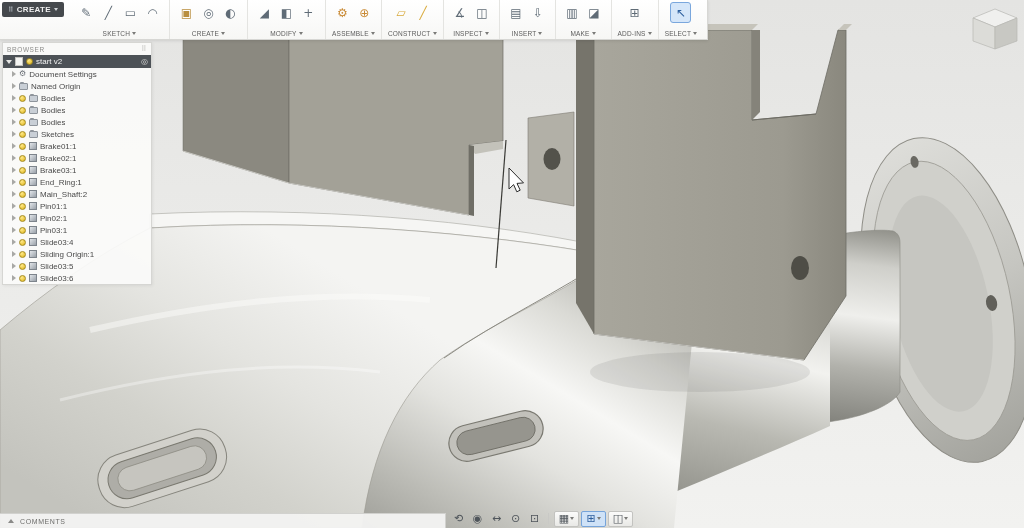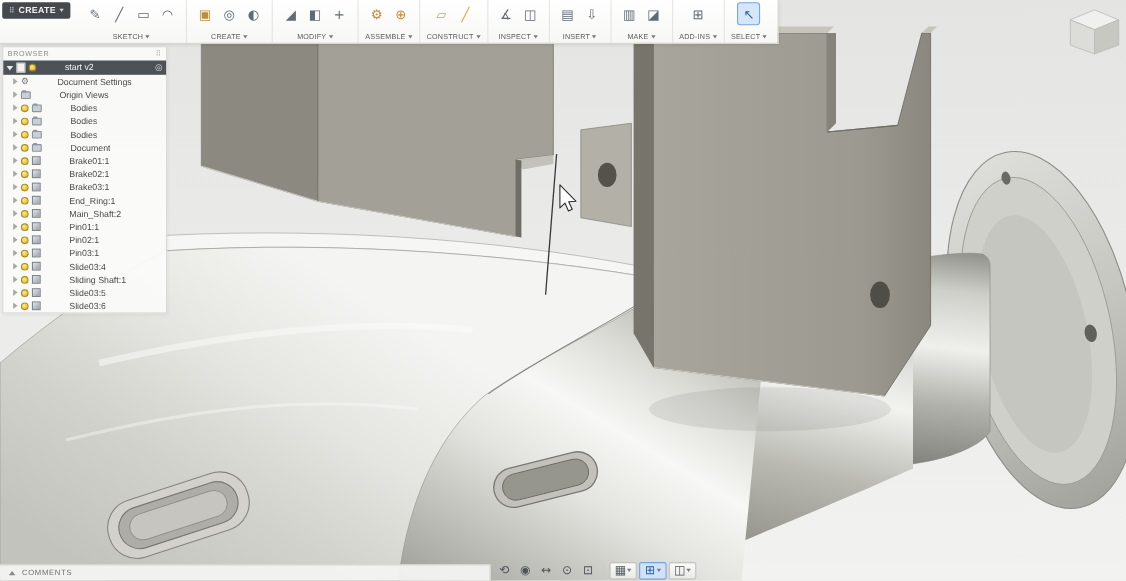--- a/index.html
+++ b/index.html
@@ -86,21 +86,21 @@
     width:7px; height:7px; border-radius:50%; flex:none;
     background:radial-gradient(circle at 35% 30%, #ffe98a, #e8c43a 70%, #b99a23);
     border:0.5px solid #a68c20;
   }
   .tico { flex:none; display:inline-block; }
   .tico.folder { width:9px; height:7px; background:#c9cfd6; border:1px solid #8f959c; border-radius:1px; position:relative; }
   .tico.folder::before { content:""; position:absolute; top:-2px; left:0; width:4px; height:2px; background:#8f959c; border-radius:1px 1px 0 0; }
   .tico.comp { width:8px; height:8px; background:linear-gradient(135deg,#e2e6ea,#99a0a8); border:1px solid #7d848c; }
   .tico.doc { width:8px; height:9px; background:#f4f4f2; border:1px solid #c2c2bf; }
   .gearico { font-size:8px; color:#6b7077; line-height:8px; font-family:"DejaVu Sans",sans-serif; }
-  .blab { white-space:nowrap; overflow:hidden; text-overflow:ellipsis;margin-left:23px; }
+  .blab { white-space:nowrap; overflow:hidden; text-overflow:ellipsis; }
   .radio { margin-left:auto; color:#dcdcda; font-size:8px; line-height:8px; font-family:"DejaVu Sans",sans-serif; }
 
   
   .comments {
     position:absolute; left:0; bottom:0; width:446px; height:15px;
     background:rgba(243,243,241,.96);
     border-top:1px solid #d1d1ce; border-right:1px solid #d1d1ce;
     display:flex; align-items:center; gap:6px; padding:0 8px;
     font-size:7px; color:#6e6e6c; letter-spacing:.6px;
   }
@@ -431,21 +431,21 @@
     </div>
 
     <div class="brow child">
       <span class="exp"></span>
       <span class="tico gearico">⚙</span>
       <span class="blab">Document Settings</span>
     </div>
     <div class="brow child">
       <span class="exp"></span>
       <span class="tico folder"></span>
-      <span class="blab">Origin Views</span>
+      <span class="blab">Named Origin</span>
     </div>
     <div class="brow child">
       <span class="exp"></span>
       <span class="bulb"></span>
       <span class="tico folder"></span>
       <span class="blab">Bodies</span>
     </div>
     <div class="brow child">
       <span class="exp"></span>
       <span class="bulb"></span>
@@ -455,21 +455,21 @@
     <div class="brow child">
       <span class="exp"></span>
       <span class="bulb"></span>
       <span class="tico folder"></span>
       <span class="blab">Bodies</span>
     </div>
     <div class="brow child">
       <span class="exp"></span>
       <span class="bulb"></span>
       <span class="tico folder"></span>
-      <span class="blab">Document</span>
+      <span class="blab">Sketches</span>
     </div>
     <div class="brow child">
       <span class="exp"></span>
       <span class="bulb"></span>
       <span class="tico comp"></span>
       <span class="blab">Brake01:1</span>
     </div>
     <div class="brow child">
       <span class="exp"></span>
       <span class="bulb"></span>
@@ -515,21 +515,21 @@
     <div class="brow child">
       <span class="exp"></span>
       <span class="bulb"></span>
       <span class="tico comp"></span>
       <span class="blab">Slide03:4</span>
     </div>
     <div class="brow child">
       <span class="exp"></span>
       <span class="bulb"></span>
       <span class="tico comp"></span>
-      <span class="blab">Sliding Shaft:1</span>
+      <span class="blab">Sliding Origin:1</span>
     </div>
     <div class="brow child">
       <span class="exp"></span>
       <span class="bulb"></span>
       <span class="tico comp"></span>
       <span class="blab">Slide03:5</span>
     </div>
     <div class="brow child">
       <span class="exp"></span>
       <span class="bulb"></span>

